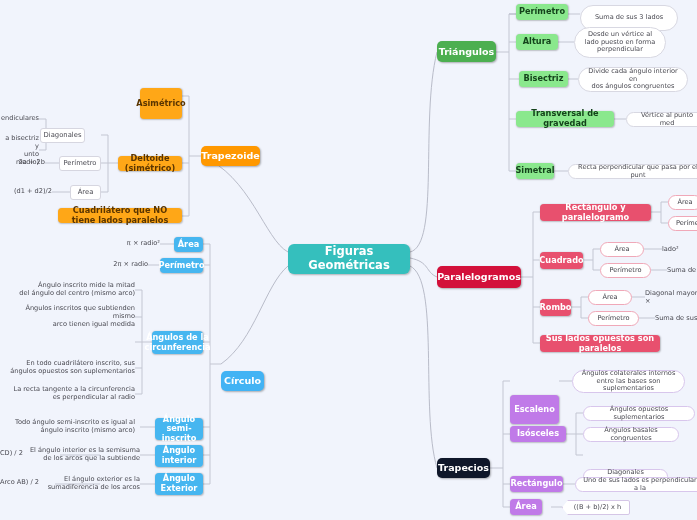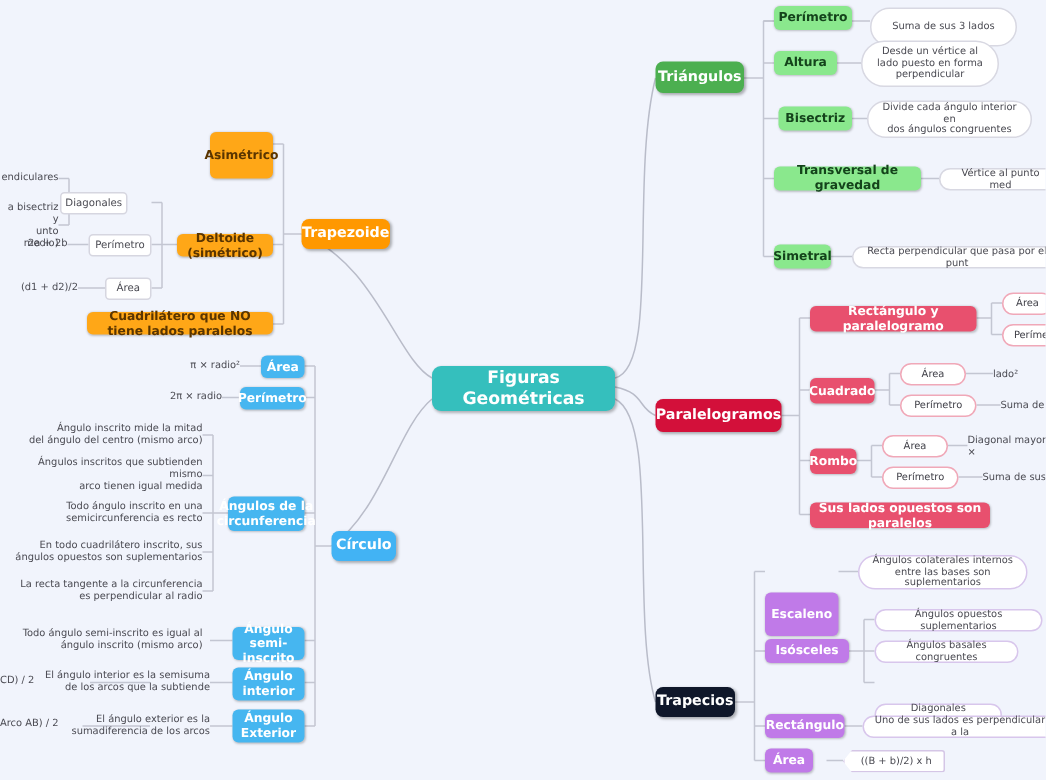--- a/index.html
+++ b/index.html
@@ -55,21 +55,21 @@
     font-weight: bold;
     font-size: 9.5px;
     border-radius: 5px;
     box-shadow: 1px 1px 2px rgba(0,0,0,0.3);
     padding: 0 12px;
   }
   .root.green  { background: #4caf50; }
   .root.red    { background: #d3103a; }
   .root.purple { background: #0f172a; }
   .root.orange { background: #ff9800; }
-  .root.blue   { background: #42b3f4; }
+  .root.blue   { background: #42b3f4; margin-top: 17px; }
 
   
   .chip {
     font-size: 8.2px;
     font-weight: bold;
     border-radius: 4px;
     padding: 0 4px;
     box-shadow: 0.5px 0.5px 1.5px rgba(0,0,0,0.22);
   }
   .chip.green  { background: #8ae88d; color: #14431b; }
@@ -318,22 +318,20 @@
 
   <div class="node chip blue" style="left:160px; top:258px; width:43px; height:15px;">Perímetro</div>
   <div class="node leaf r" style="left:90px; top:259px; width:58px; height:12px;">2π × radio</div>
 
   <div class="node chip blue" style="left:152px; top:331px; width:51px; height:23px;">Ángulos de la
 circunferencia</div>
   <div class="node leaf r" style="left:10px; top:279px; width:125px; height:22px;">Ángulo inscrito mide la mitad
 del ángulo del centro (mismo arco)</div>
   <div class="node leaf r" style="left:6px; top:306px; width:129px; height:22px;">Ángulos inscritos que subtienden mismo
 arco tienen igual medida</div>
-  <div class="node leaf r" style="left:10px; top:331px; width:125px; height:22px;">Todo ángulo inscrito en una
-semicircunferencia es recto</div>
   <div class="node leaf r" style="left:6px; top:357px; width:129px; height:22px;">En todo cuadrilátero inscrito, sus
 ángulos opuestos son suplementarios</div>
   <div class="node leaf r" style="left:10px; top:383px; width:125px; height:22px;">La recta tangente a la circunferencia
 es perpendicular al radio</div>
 
   <div class="node chip blue" style="left:155px; top:418px; width:48px; height:22px;">Ángulo
 semi-inscrito</div>
   <div class="node leaf r" style="left:10px; top:416px; width:125px; height:22px;">Todo ángulo semi-inscrito es igual al
 ángulo inscrito (mismo arco)</div>
 

